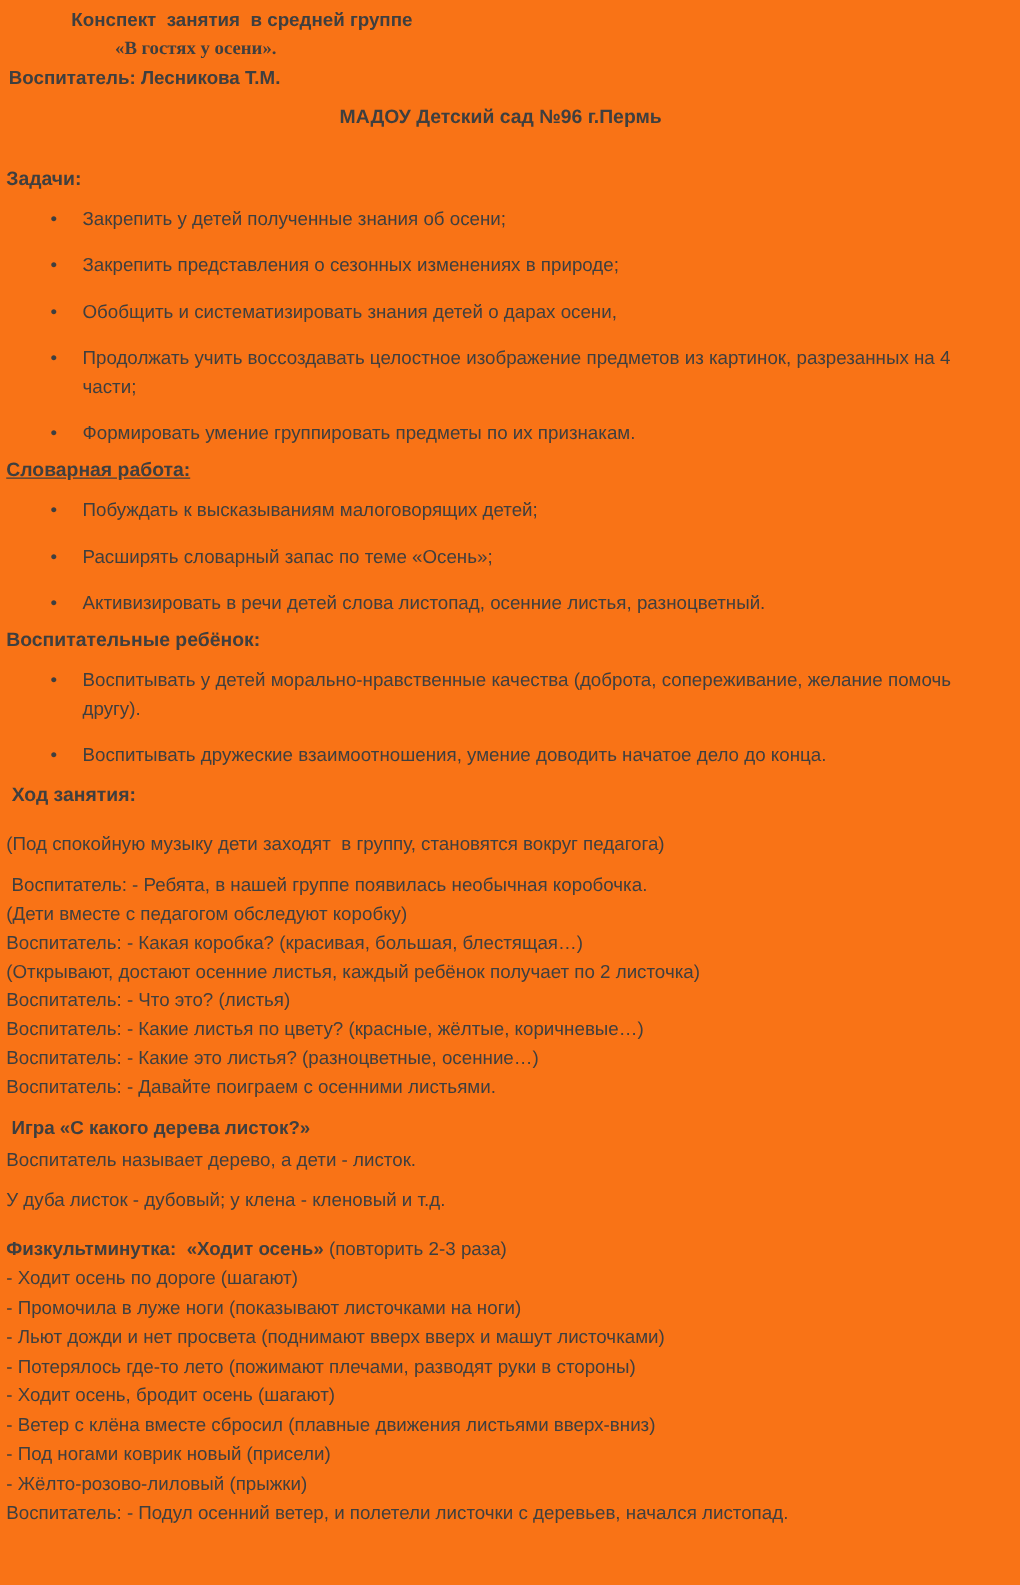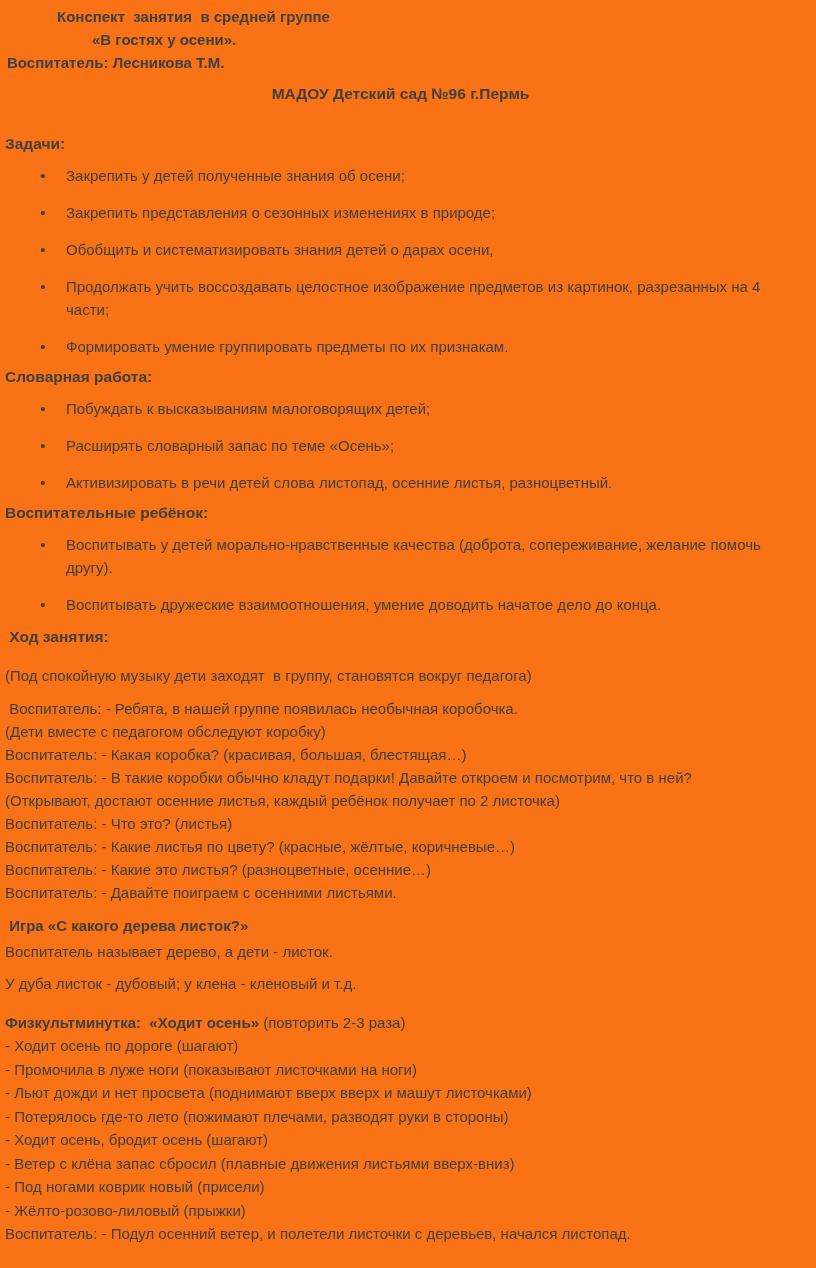--- a/index.html
+++ b/index.html
@@ -8,27 +8,27 @@
     color:#3f3f3f;
     font-family:"Liberation Sans","DejaVu Sans",sans-serif;
     font-size:15px;line-height:23px;
     box-sizing:border-box;padding:5px 20px 0 5px;
   }
   .tx{white-space:pre-wrap;}
   .b{font-weight:bold;}
   
   .t-line{line-height:23px;}
   .t1{padding-left:52px;}
-  .t2{padding-left:87px;}
+  .t2{padding-left:87px;font-family:Liberation Serif, serif;}
   .t3{padding-left:2px;}
   .org{text-align:center;margin-top:8px;font-weight:bold;font-size:15.5px;}
   
   .h{font-weight:bold;font-size:15.5px;line-height:23px;}
   .h-tasks{margin-top:27px;}
-  .h-vocab{margin-top:7px;}
+  .h-vocab{margin-top:7px;text-decoration:underline;}
   .h-edu{margin-top:7px;}
   .h-hod{margin-top:9px;}
   
   .blist{margin-top:9px;}
   .bli{position:relative;padding-left:61px;margin-bottom:14px;}
   .bli:last-child{margin-bottom:0;}
   .marker{position:absolute;left:28px;top:0;width:20px;text-align:center;font-size:15px;}
   
   .p-intro{margin-top:16px;}
   .dialog{margin-top:10px;}
@@ -102,38 +102,37 @@
     </div>
   </div>
 
   <div class="h h-hod tx"> Ход занятия:</div>
   <div class="p-intro tx">(Под спокойную музыку дети заходят  в группу, становятся вокруг педагога)</div>
 
   <div class="dialog">
     <div class="dl tx"> Воспитатель: - Ребята, в нашей группе появилась необычная коробочка.</div>
     <div class="dl tx">(Дети вместе с педагогом обследуют коробку)</div>
     <div class="dl tx">Воспитатель: - Какая коробка? (красивая, большая, блестящая…)</div>
-    <div class="dl tx">Воспитатель: - В такие коробки обычно кладут подарки! Давайте откроем и посмотрим, что в ней?</div>
     <div class="dl tx">(Открывают, достают осенние листья, каждый ребёнок получает по 2 листочка)</div>
     <div class="dl tx">Воспитатель: - Что это? (листья)</div>
     <div class="dl tx">Воспитатель: - Какие листья по цвету? (красные, жёлтые, коричневые…)</div>
     <div class="dl tx">Воспитатель: - Какие это листья? (разноцветные, осенние…)</div>
     <div class="dl tx">Воспитатель: - Давайте поиграем с осенними листьями.</div>
   </div>
 
   <div class="h-game tx"> Игра «С какого дерева листок?»</div>
   <div class="p-desc tx">Воспитатель называет дерево, а дети - листок.</div>
   <div class="p-example tx">У дуба листок - дубовый; у клена - кленовый и т.д.</div>
 
   <div class="exercise">
     <div class="ex-head"><span class="b tx">Физкультминутка:  «Ходит осень»</span><span class="tx"> (повторить 2-3 раза)</span></div>
     <div class="xl tx">- Ходит осень по дороге (шагают)</div>
     <div class="xl tx">- Промочила в луже ноги (показывают листочками на ноги)</div>
     <div class="xl tx">- Льют дожди и нет просвета (поднимают вверх вверх и машут листочками)</div>
     <div class="xl tx">- Потерялось где-то лето (пожимают плечами, разводят руки в стороны)</div>
     <div class="xl tx">- Ходит осень, бродит осень (шагают)</div>
-    <div class="xl tx">- Ветер с клёна запас сбросил (плавные движения листьями вверх-вниз)</div>
+    <div class="xl tx">- Ветер с клёна вместе сбросил (плавные движения листьями вверх-вниз)</div>
     <div class="xl tx">- Под ногами коврик новый (присели)</div>
     <div class="xl tx">- Жёлто-розово-лиловый (прыжки)</div>
     <div class="xl tx">Воспитатель: - Подул осенний ветер, и полетели листочки с деревьев, начался листопад.</div>
   </div>
 
 </div>
 
 </body></html>

